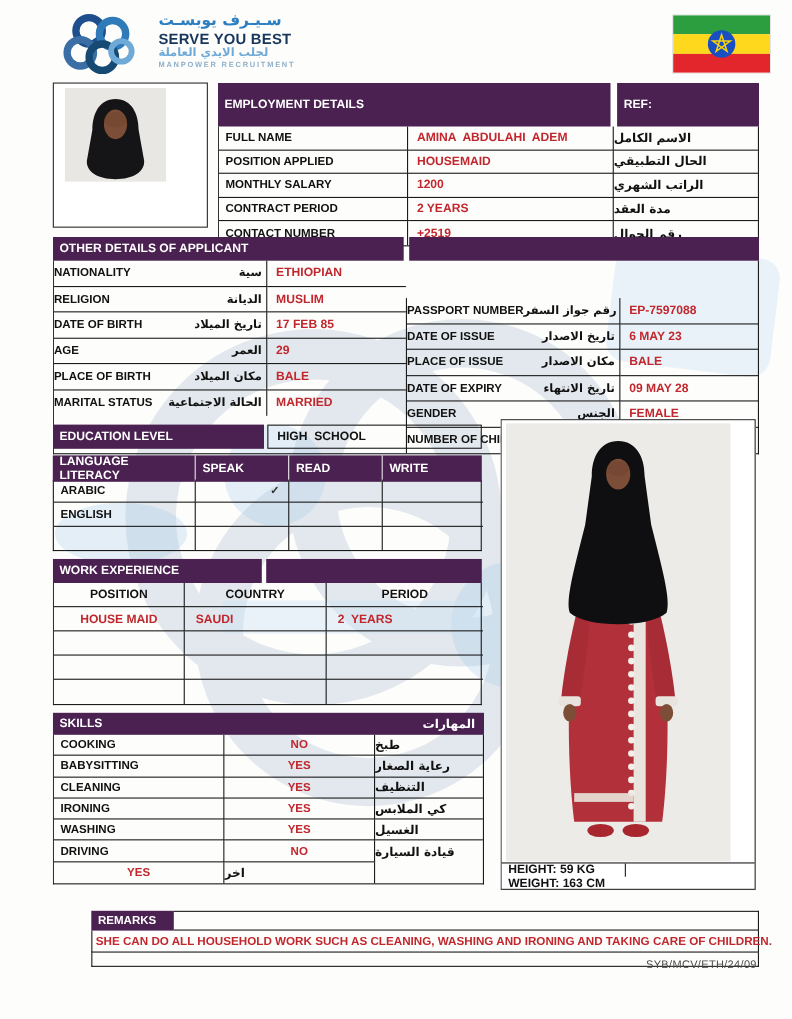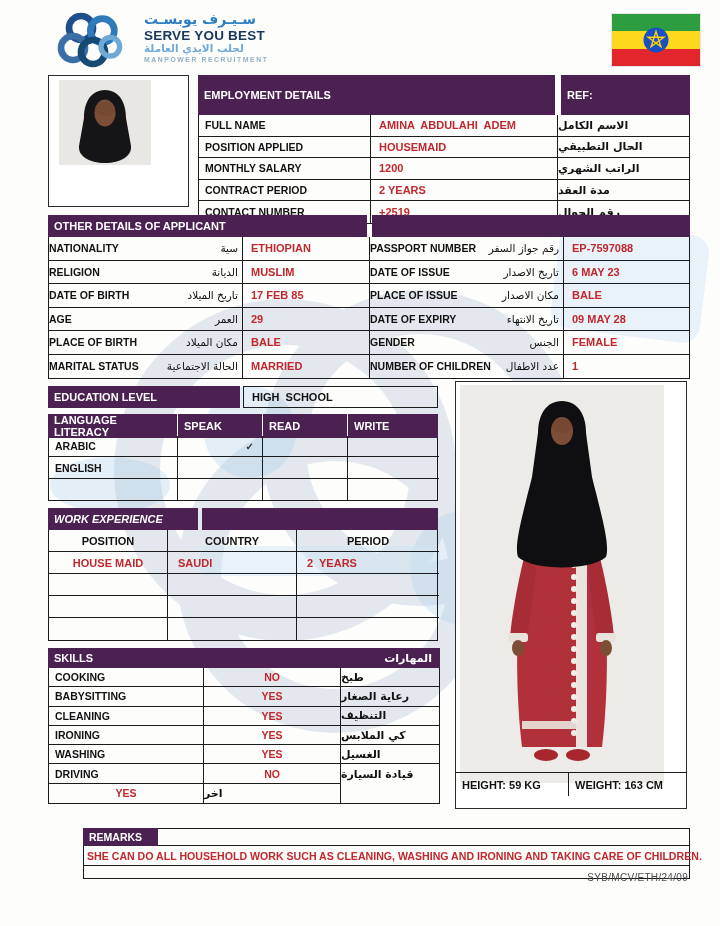--- a/index.html
+++ b/index.html
@@ -46,26 +46,26 @@
   .emp-grid > div:nth-last-child(-n+3){border-bottom:none;}
 
   
   .other{left:48px;top:215px;width:642px;}
   .oth-hdr{display:flex;height:22px;}
   .oth-hdr .b1{width:319px;}
   .oth-hdr .g{width:5px;}
   .oth-hdr .b2{flex:1;}
   .oth-body{display:flex;border:1.2px solid var(--border);border-top:none;}
   .oth-grid{display:grid;grid-template-columns:194px 126px;grid-auto-rows:23.5px;width:320px;}
-  .oth-grid.rt{border-left:1.4px solid var(--border);}
+  .oth-grid.rt{border-left:1.4px solid var(--border);margin-top:34px;}
   .oth-grid > div:nth-child(2n){border-right:none;}
   .oth-grid > div:nth-last-child(-n+2){border-bottom:none;}
   .duo{justify-content:space-between;padding-right:4px;}
   .duo .en{font-weight:bold;font-size:10.5px;color:#111;}
-  .duo .ar{font-family:"DejaVu Sans",sans-serif;font-weight:normal;font-size:10.5px;color:#111;direction:rtl;white-space:nowrap;}
+  .duo .ar{font-family:"DejaVu Sans",sans-serif;font-weight:bold;font-size:10.5px;color:#111;direction:rtl;white-space:nowrap;}
 
   
   .edu{left:48px;top:386px;width:390px;display:flex;height:22px;}
   .edu .pbar{width:192px;}
   .edu .g{width:3px;}
   .edu .ecell{flex:1;border:1.2px solid var(--border);display:flex;align-items:center;
               font-weight:bold;font-size:11px;color:#111;padding-left:8px;white-space:pre;box-sizing:border-box;}
 
   
   .lang{left:48px;top:414px;width:390px;}
@@ -74,21 +74,21 @@
   .lang-hdr .pbar:last-child{border-right:none;}
   .lang-grid{display:grid;grid-template-columns:129px 85px 85px 91px;grid-auto-rows:21.4px;
              border:1.2px solid var(--border);border-top:none;}
   .lang-grid > div:nth-child(4n){border-right:none;}
   .lang-grid > div:nth-last-child(-n+4){border-bottom:none;}
   .chk{justify-content:flex-end;padding-right:8px;font-size:10px;color:#333;font-weight:bold;}
 
   
   .work{left:48px;top:508px;width:390px;}
   .work-hdr{display:flex;height:22px;}
-  .work-hdr .b1{width:150px;font-style:italic;}
+  .work-hdr .b1{width:190px;}
   .work-hdr .g{width:4px;}
   .work-hdr .b2{flex:1;}
   .work-grid{display:grid;grid-template-columns:119px 129px 142px;grid-auto-rows:22px;
              border:1.2px solid var(--border);border-top:none;}
   .work-grid > div:nth-child(3n){border-right:none;}
   .work-grid > div:nth-last-child(-n+3){border-bottom:none;}
   .wh{justify-content:center;font-weight:bold;font-size:11px;color:#111;}
   .wv{font-weight:bold;font-size:11px;color:var(--red);}
   .wv.ctr{justify-content:center;}
   .wv.pad{padding-left:10px;}
@@ -103,21 +103,21 @@
   .sk-grid > div:nth-child(3n){border-right:none;}
   .sk-grid > div:nth-last-child(-n+3){border-bottom:none;}
   .skv{justify-content:center;font-weight:bold;font-size:10.5px;color:var(--red);}
 
   
   .ppbox{left:48px;top:75px;width:141px;height:132px;border:1.5px solid #2a2a2a;background:#fff;box-sizing:border-box;}
   .ppimg{position:absolute;left:10px;top:4px;width:92px;height:85px;background:#e9e7e4;}
 
   .bodybox{left:455px;top:381px;width:232px;height:428px;border:1.5px solid #2a2a2a;background:#fff;box-sizing:border-box;}
   .bodyimg{position:absolute;left:4px;top:3px;width:204px;height:398px;background:#edebe8;}
-  .hw{position:absolute;left:0;bottom:12px;width:100%;height:24px;display:flex;border-top:1.4px solid var(--border);box-sizing:border-box;}
+  .hw{position:absolute;left:0;bottom:0;width:100%;height:24px;display:flex;border-top:1.4px solid var(--border);box-sizing:border-box;flex-direction:column;}
   .hw div{flex:1;display:flex;align-items:center;font-weight:bold;font-size:11px;color:#111;padding-left:6px;box-sizing:border-box;}
   .hw div:first-child{border-right:1.4px solid var(--border);max-width:113px;}
 
   
   .remarks{left:83px;top:828px;width:607px;}
   .rem-hdr{display:flex;height:18px;}
   .rem-hdr .pbar{width:75px;font-size:10.5px;}
   .rem-hdr .rest{flex:1;border:1px solid var(--border);border-left:none;box-sizing:border-box;}
   .rem-text{height:20px;border:1px solid var(--border);border-top:none;display:flex;align-items:center;
             font-weight:bold;font-size:10.6px;color:var(--red);padding-left:3px;box-sizing:border-box;white-space:nowrap;}

